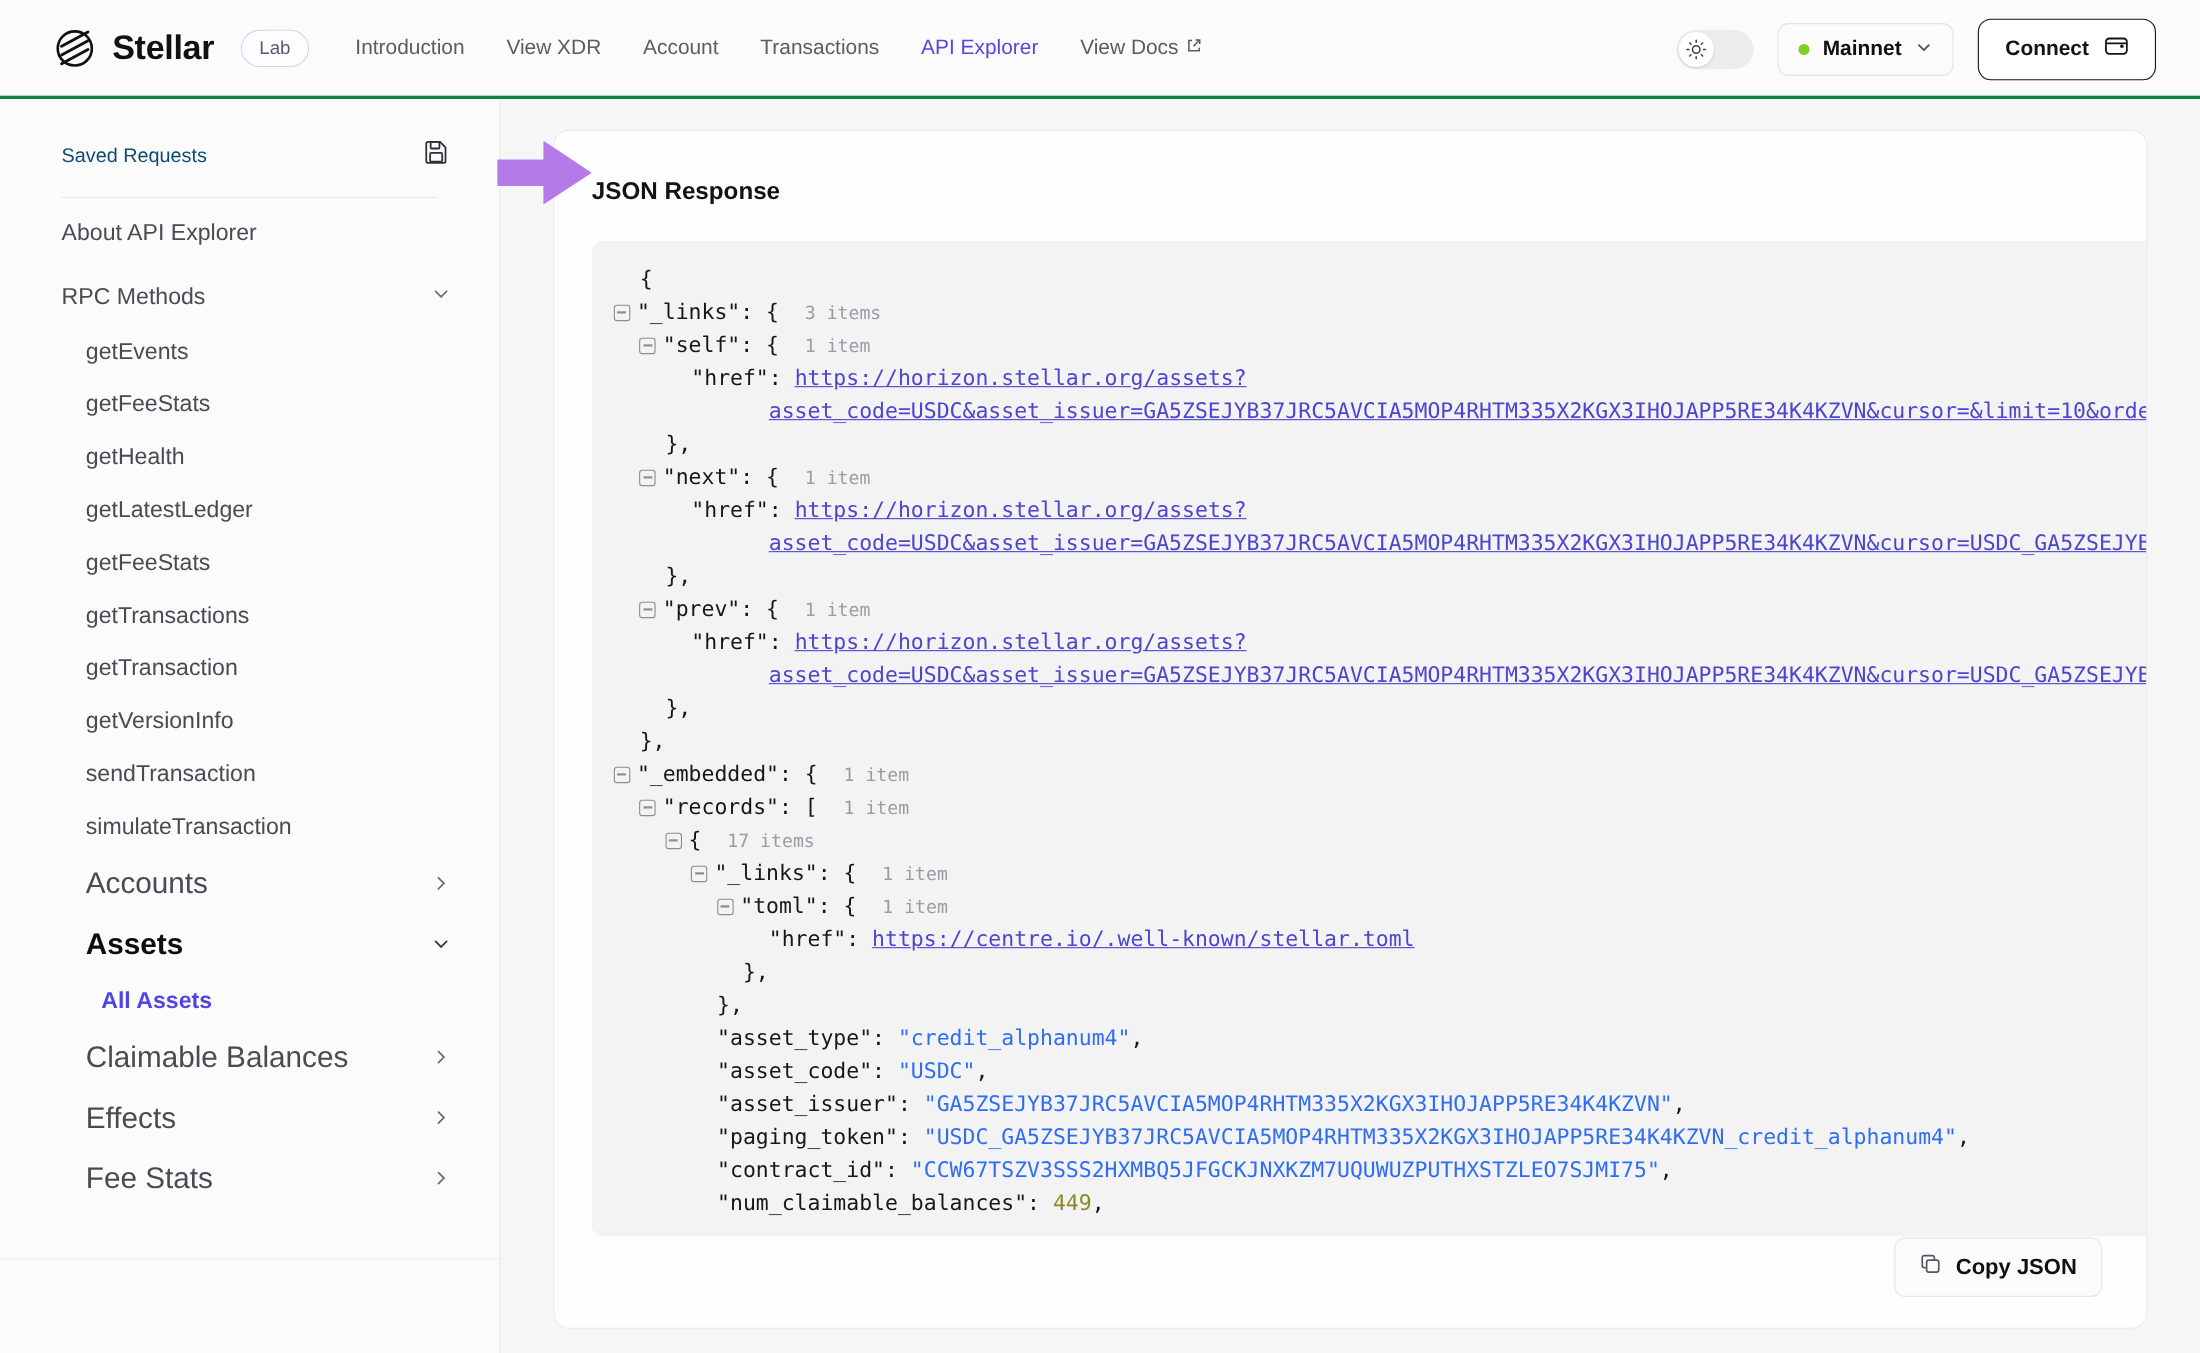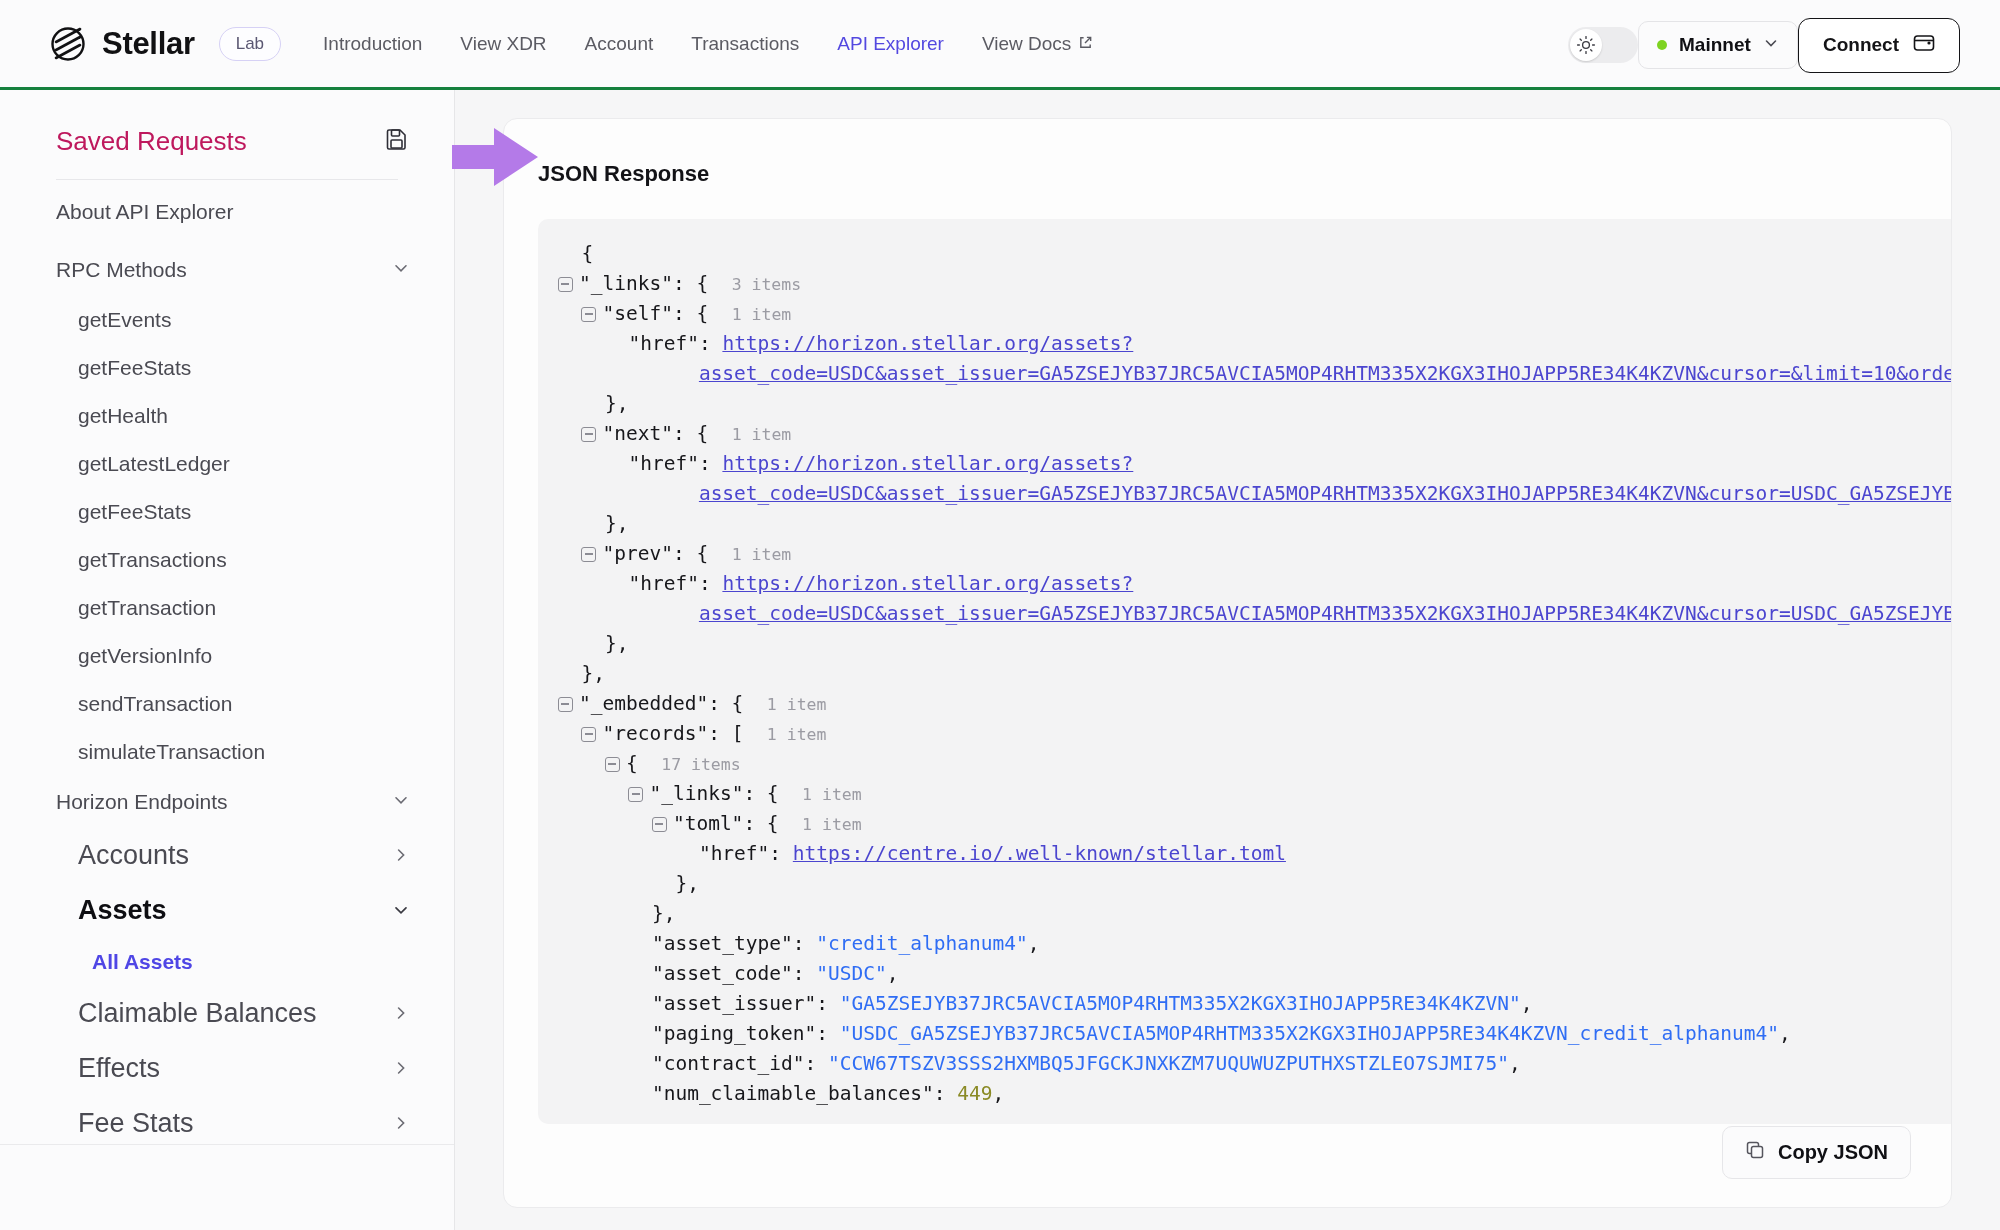--- a/index.html
+++ b/index.html
@@ -28,21 +28,21 @@
     background: #fdfdff;
   }
   .nav { display: flex; align-items: center; gap: 38px; margin-left: 42px; }
   .nav a { font-size: 19px; color: #5b5b63; text-decoration: none; white-space: nowrap; }
   .nav a.active { color: #5348e0; }
   .nav .ext { display: inline-flex; align-items: center; gap: 7px; }
   .ext-icon { width: 15px; height: 15px; display:inline-block; }
 
   .header-right {
     position: absolute; right: 40px; top: 0; height: 90px;
-    display: flex; align-items: center; 
+    display: flex; align-items: center; gap: 22px;
   }
   .theme-toggle {
     width: 70px; height: 36px; border-radius: 999px; background: #ececee;
     position: relative; display: flex; align-items: center;
   }
   .theme-knob {
     position: absolute; left: 2px; top: 2px; width: 32px; height: 32px;
     border-radius: 50%; background: #ffffff; box-shadow: 0 1px 2px rgba(0,0,0,.14);
     display: flex; align-items: center; justify-content: center;
   }
@@ -64,21 +64,21 @@
   
   .sidebar {
     position: absolute; top: 90px; left: 0; width: 455px; height: 1140px;
     background: #fbfbfc; border-right: 1px solid #e6e6e8;
     overflow: hidden;
   }
   .saved-row {
     display: flex; align-items: center; justify-content: space-between;
     padding: 36px 44px 22px 56px;
   }
-  .saved-label { font-size: 26px; color: #be185d; text-align: right; }
+  .saved-label { font-size: 18px; color: #0c4a6e; text-align: right; }
   .divider { height: 1px; background: #e7e7ea; margin: 0 56px; }
 
   .side-item {
     display: flex; align-items: center; justify-content: space-between;
     padding: 14px 44px 14px 56px; font-size: 21px; color: #4a4a52;
     cursor: pointer;
   }
   .side-item.top { padding-top: 20px; padding-bottom: 20px; }
   .side-sub {
     padding: 12px 44px 12px 78px; font-size: 27px; color: #4a4a52; cursor: pointer;
@@ -270,28 +270,20 @@
     <div class="side-leaf">getFeeStats</div>
     <div class="side-leaf">getHealth</div>
     <div class="side-leaf">getLatestLedger</div>
     <div class="side-leaf">getFeeStats</div>
     <div class="side-leaf">getTransactions</div>
     <div class="side-leaf">getTransaction</div>
     <div class="side-leaf">getVersionInfo</div>
     <div class="side-leaf">sendTransaction</div>
     <div class="side-leaf">simulateTransaction</div>
 
-    <div class="side-item">
-      <span>Horizon Endpoints</span>
-      <span>
-        <svg class="sb-chev" viewBox="0 0 18 18" fill="none" stroke="#6b6b73" stroke-width="1.6" stroke-linecap="round">
-            <path d="M4 6.8L9 11.8 14 6.8"></path>
-          </svg>
-      </span>
-    </div>
 
     <div class="side-sub">
       <span>Accounts</span>
       <span>
         <svg class="sb-chev" viewBox="0 0 18 18" fill="none" stroke="#6b6b73" stroke-width="1.6" stroke-linecap="round">
             <path d="M6.6 4L11.6 9 6.6 14"></path>
           </svg>
       </span>
     </div>
 

